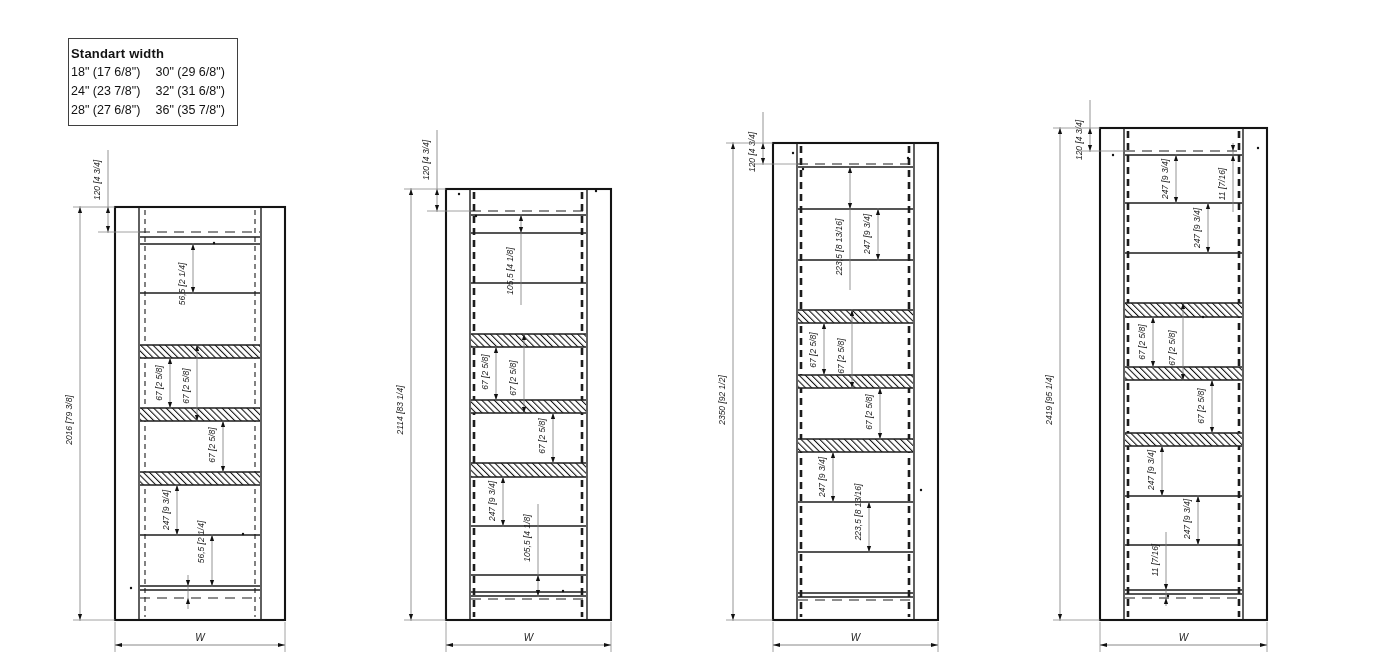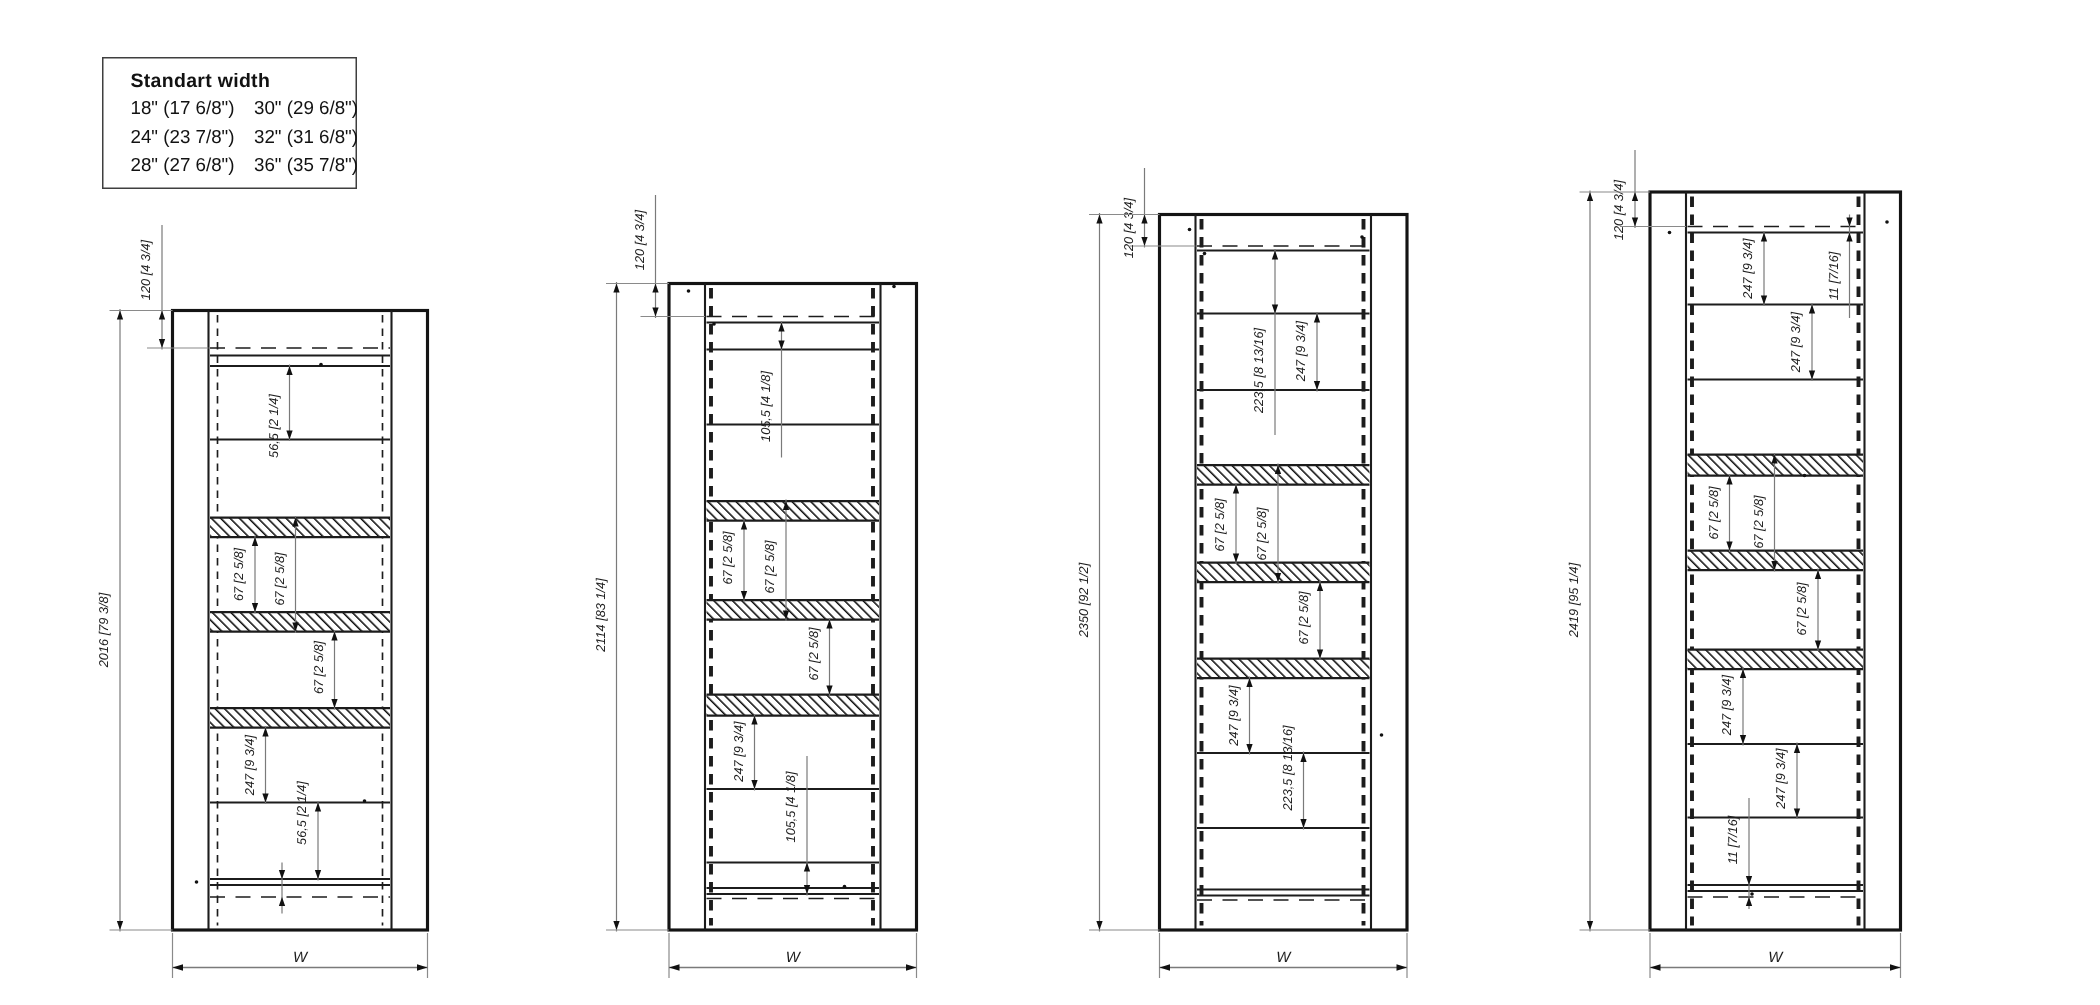--- a/index.html
+++ b/index.html
@@ -1,20 +1,20 @@
 <!DOCTYPE html>
 <html><head>
 <meta charset="utf-8">
 <style>
   html,body{margin:0;padding:0;background:#ffffff;}
   #canvas{position:relative;width:1400px;height:670px;background:#ffffff;overflow:hidden;
           font-family:"Liberation Sans",sans-serif;}
   #drawing{position:absolute;left:0;top:0;}
   .legend{position:absolute;left:68px;top:38px;width:170px;box-sizing:border-box;
-          border:1.5px solid #3f3f3f;background:#ffffff;padding:7px 10px 8px 18px;color:#121212;}
+          border:1.5px solid #3f3f3f;background:#ffffff;padding:7px 10px 8px 2px;color:#121212;}
   .legend-title{font-size:13px;font-weight:bold;letter-spacing:.2px;margin-bottom:4px;}
   .legend-grid{display:grid;grid-template-rows:repeat(3,auto);grid-auto-flow:column;
                column-gap:13px;row-gap:5px;font-size:12.5px;white-space:nowrap;}
   svg text.dim{font-family:"Liberation Sans",sans-serif;font-style:italic;font-size:8.5px;}
   svg text.wlab{font-family:"Liberation Sans",sans-serif;font-style:italic;font-size:10px;}
 </style>
 </head>
 <body>
 
 <div id="canvas">

